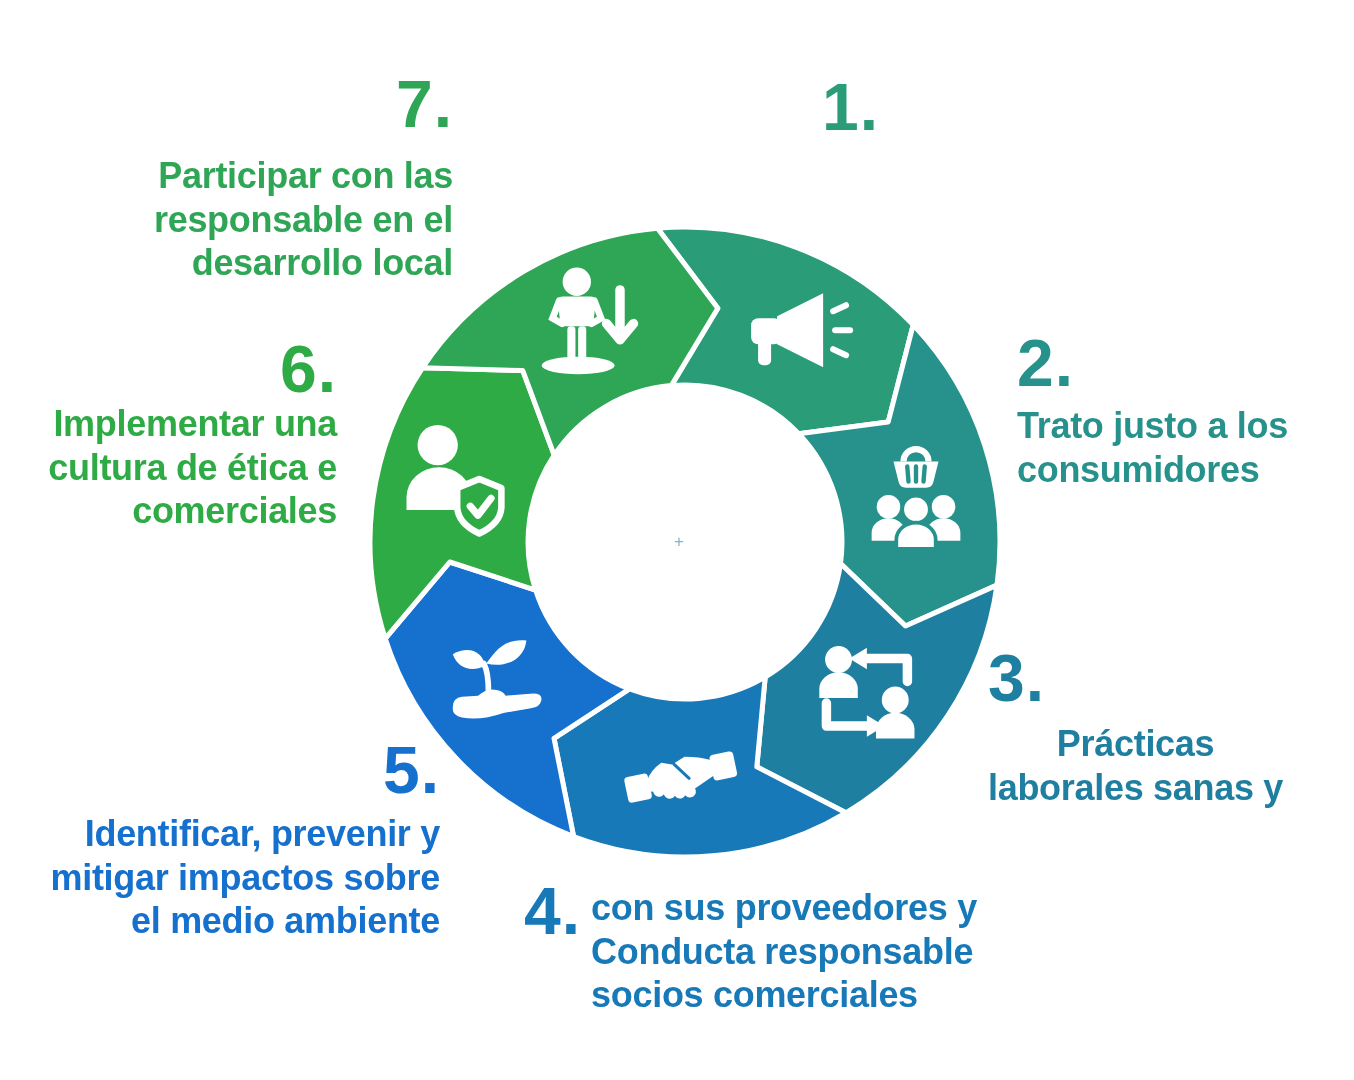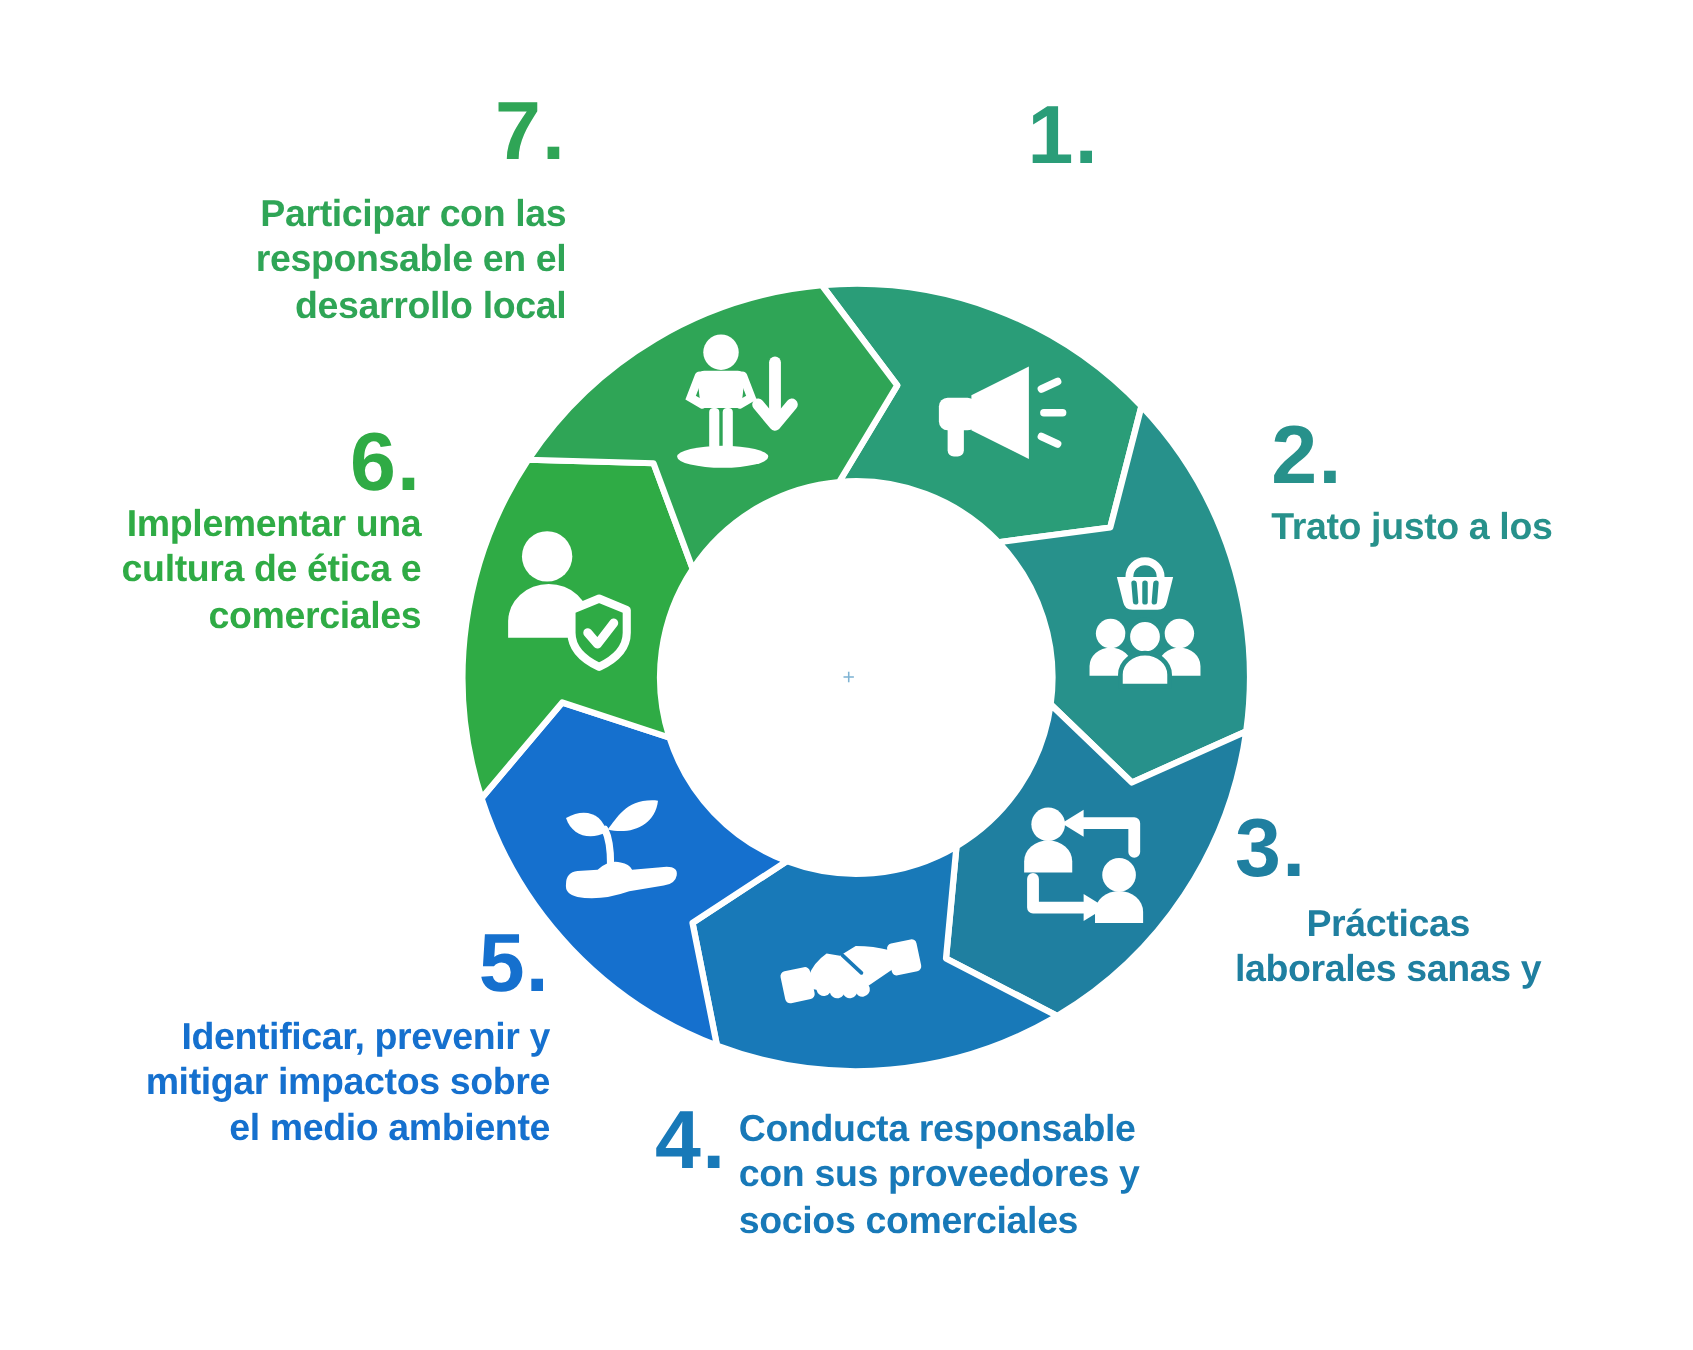--- a/index.html
+++ b/index.html
@@ -3,21 +3,21 @@
 <meta charset="utf-8">
 <style>
   html,body{margin:0;padding:0;background:#ffffff;}
   .stage{
     position:relative;width:1354px;height:1080px;overflow:hidden;background:#ffffff;
     font-family:"Liberation Sans", sans-serif;
   }
   #wheel{position:absolute;left:0;top:0;width:1354px;height:1080px;}
   .lbl{position:absolute;font-weight:700;}
   .num{font-size:66px;line-height:1;letter-spacing:1px;}
-  .txt{font-size:30px;line-height:1.21;letter-spacing:-0.3px;}
+  .txt{font-size:36px;line-height:1.21;letter-spacing:-0.3px;}
   .ln{display:block;white-space:nowrap;}
   #lbl1{left:822px;top:74px;text-align:left;}
   #lbl1 .txt{margin-top:12px;}
   #lbl2{left:1017px;top:330px;text-align:left;}
   #lbl2 .txt{margin-top:8px;}
   #lbl3{left:988px;top:645px;text-align:left;}
   #lbl3 .txt{margin-top:11px;text-align:center;}
   #lbl4{left:524px;top:878px;display:flex;gap:10px;text-align:left;}
   #lbl4 .txt{margin-top:8px;}
   #lbl5{right:914px;top:737px;text-align:right;}
@@ -124,36 +124,37 @@
   <div class="center-mark">+</div>
 
   <div class="lbl" id="lbl1" style="color: rgb(42, 157, 120);">
     <div class="num">1.</div>
   </div>
 
   <div class="lbl" id="lbl2" style="color: rgb(39, 145, 139);">
     <div class="num">2.</div>
     <div class="txt">
       <span class="ln">Trato justo a los</span>
+      <span class="ln">consumidores</span>
     </div>
   </div>
 
   <div class="lbl" id="lbl3" style="color: rgb(31, 127, 160);">
     <div class="num">3.</div>
     <div class="txt">
       <span class="ln">Prácticas</span>
       <span class="ln">laborales sanas y</span>
     </div>
   </div>
 
   <div class="lbl" id="lbl4" style="color: rgb(24, 121, 184);">
     <div class="num">4.</div>
     <div class="txt">
+      <span class="ln">con sus proveedores y</span>
       <span class="ln">Conducta responsable</span>
-      <span class="ln">con sus proveedores y</span>
       <span class="ln">socios comerciales</span>
     </div>
   </div>
 
   <div class="lbl" id="lbl5" style="color: rgb(21, 112, 206);">
     <div class="num">5.</div>
     <div class="txt">
       <span class="ln">Identificar, prevenir y</span>
       <span class="ln">mitigar impactos sobre</span>
       <span class="ln">el medio ambiente</span>

